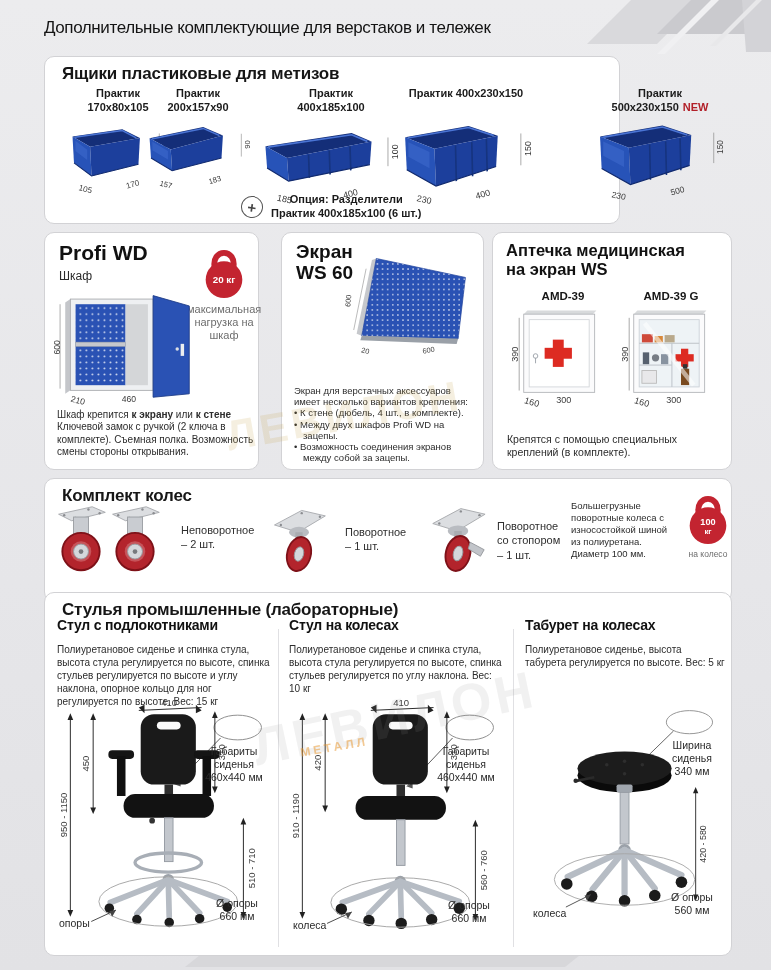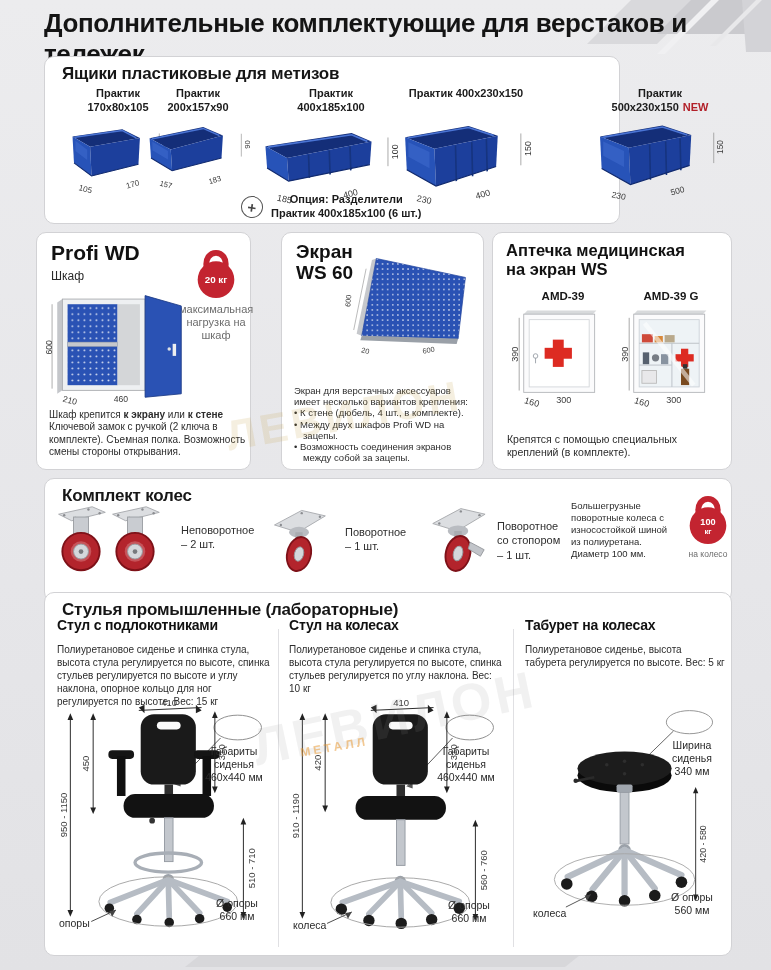--- a/index.html
+++ b/index.html
@@ -2,25 +2,25 @@
 <html><head>
 <meta charset="utf-8">
 <style>
   html,body{margin:0;padding:0;}
   body{font-family:"Liberation Sans","DejaVu Sans",sans-serif;background:#dddde0;}
   .page{position:relative;width:771px;height:970px;overflow:hidden;
         background:linear-gradient(180deg,#ececee 0%,#e6e6e9 60%,#e2e2e5 100%);}
   .deco-tr{position:absolute;top:0;right:0;}
   .deco-bottom{position:absolute;left:185px;top:951px;width:400px;height:16px;background:#d7d7da;
         clip-path:polygon(5% 0,100% 0,95% 100%,0 100%);}
-  .page-title{position:absolute;left:44px;top:8px;margin:0;font-size:26px;font-weight:bold;
+  .page-title{position:absolute;left:44px;top:18px;margin:0;font-size:17px;font-weight:normal;
         letter-spacing:-0.4px;color:#141414;}
   .card{position:absolute;background:#fff;border:1px solid #d2d2d5;border-radius:10px;box-sizing:border-box;}
   .card-bins{left:44px;top:56px;width:576px;height:168px;}
-  .card-cabinet{left:36px;top:232px;width:215px;height:238px;}
+  .card-cabinet{left:44px;top:232px;width:215px;height:238px;}
   .card-screen{left:281px;top:232px;width:203px;height:238px;}
   .card-aidkit{left:492px;top:232px;width:240px;height:238px;}
   .card-wheels{left:44px;top:478px;width:688px;height:124px;}
   .card-chairs{left:44px;top:592px;width:688px;height:364px;}
   .sec-title{position:absolute;left:17px;top:7px;margin:0;font-size:17px;font-weight:bold;color:#161616;letter-spacing:-0.2px;}
   
   .bin-cell{position:absolute;top:30px;text-align:center;}
   .bin-label{font-size:11px;font-weight:bold;color:#1b1b1b;line-height:1.25;height:27px;}
   .badge-new{color:#b22029;margin-left:4px;}
   .option-row{position:absolute;left:196px;top:136px;display:flex;align-items:center;gap:8px;}

